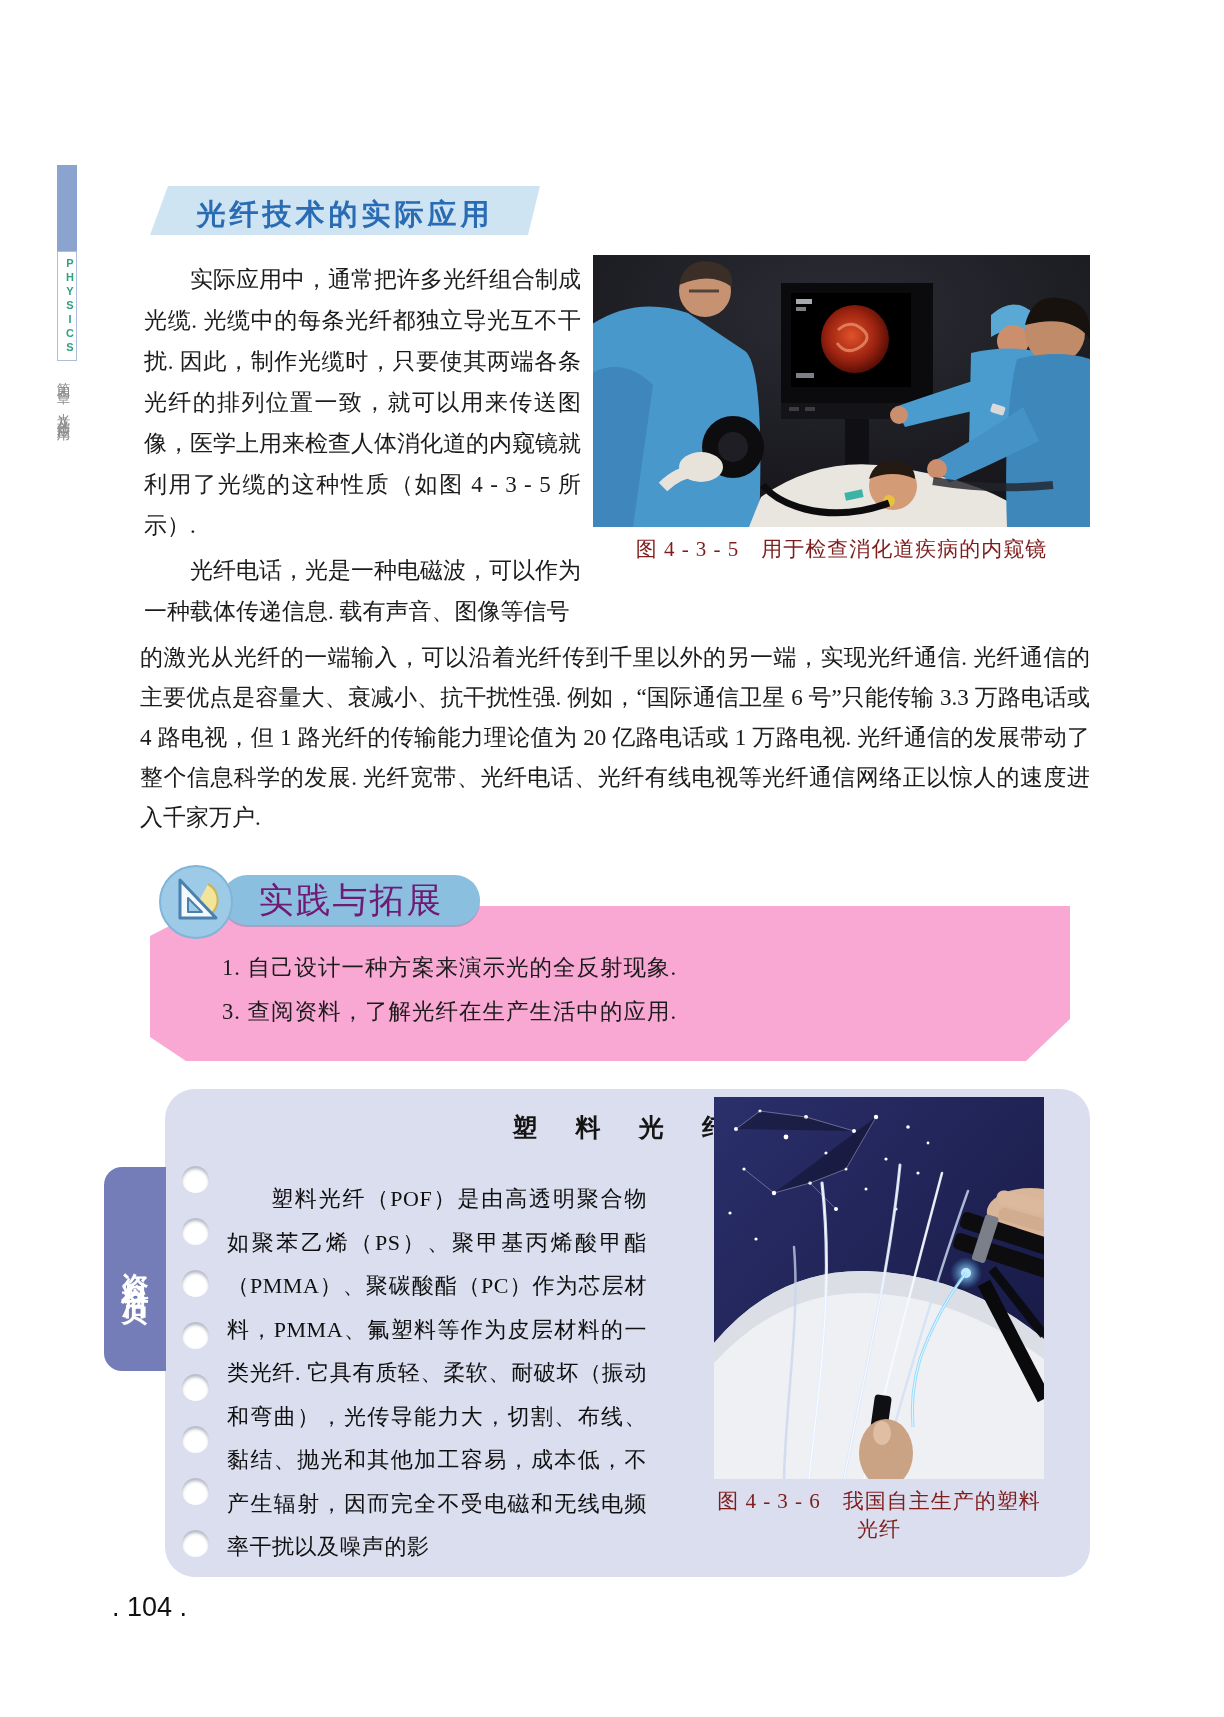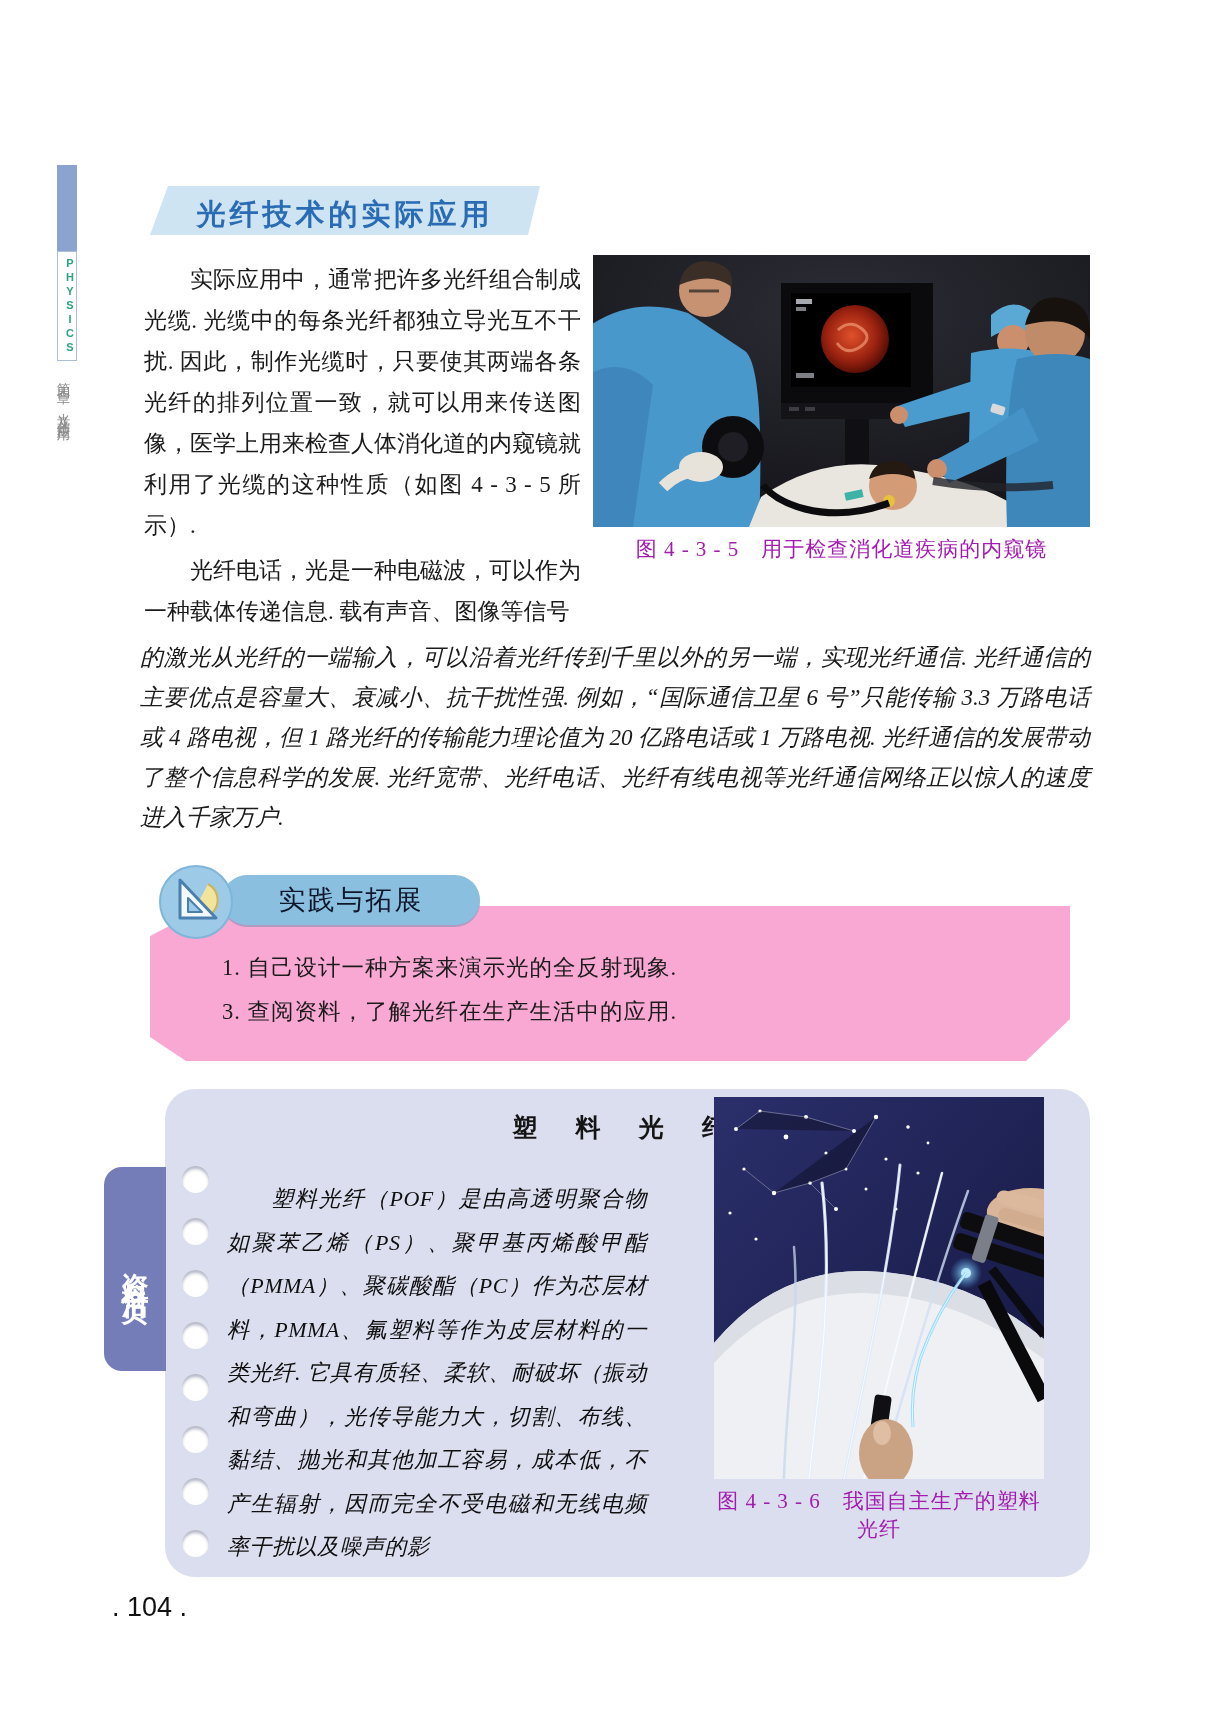--- a/index.html
+++ b/index.html
@@ -24,50 +24,50 @@
         clip-path:polygon(18px 0,100% 0,calc(100% - 12px) 100%,0 100%);
         display:flex;align-items:flex-end;justify-content:center;}
   .title-banner span{font-family:"Liberation Sans","DejaVu Sans",sans-serif;font-weight:bold;
         font-size:29px;letter-spacing:4px;color:#2a6cb3;}
 
   .intro-row{display:flex;margin-top:20px;}
   .intro-text{width:445px;font-size:23px;line-height:41px;text-align:justify;}
   .intro-text p{margin:4px;text-indent:2em;}
   .fig435{width:497px;margin-left:8px;}
   .fig435 .photo{width:497px;height:272px;overflow:hidden;}
-  .figcap{font-size:21px;color:#a21caf;text-align:center;margin-top:8px;letter-spacing:1px;}
-
-  .full-para{margin:2px 0 0 0;font-size:23px;line-height:40px;text-align:justify;font-style:italic;}
+  .figcap{font-size:21px;color:#7f1d1d;text-align:center;margin-top:8px;letter-spacing:1px;}
+
+  .full-para{margin:2px 0 0 0;font-size:23px;line-height:40px;text-align:justify;}
 
   
   .practice{position:relative;margin-top:20px;height:207px;}
   .practice-box{position:absolute;left:10px;top:48px;width:920px;height:155px;background:#f9a8d4;
         clip-path:polygon(58px 0,100% 0,100% calc(100% - 42px),calc(100% - 44px) 100%,36px 100%,0 calc(100% - 24px),0 30px);}
   .practice-box .items{padding:40px 0 0 72px;font-size:22.5px;line-height:44px;letter-spacing:1px;}
   .practice-pill{position:absolute;left:82px;top:17px;width:258px;height:50px;background:#8abfdf;
         border-radius:26px;display:flex;align-items:center;justify-content:center;
         box-shadow:0 2px 0 rgba(90,140,175,.45);}
-  .practice-pill span{font-family:Liberation Sans, sans-serif;font-size:27px;
-        color:#0f172a;letter-spacing:2px;}
+  .practice-pill span{font-family:Liberation Sans, sans-serif;font-size:35px;
+        color:#701a75;letter-spacing:2px;}
   .practice-icon{position:absolute;left:18px;top:6px;width:76px;height:76px;}
 
   
   .material{position:relative;margin-left:25px;margin-top:24px;width:925px;height:488px;
         background:#dbdeee;border-radius:30px;}
   .material-tab{position:absolute;left:-61px;top:78px;width:62px;height:204px;background:#757db8;
         border-radius:18px 0 0 18px;display:flex;align-items:center;justify-content:center;}
   .material-tab span{writing-mode:vertical-rl;text-orientation:upright;color:#fff;
         font-family:"Liberation Sans","DejaVu Sans",sans-serif;font-weight:bold;
         font-size:27px;letter-spacing:9px;}
   .material-title{position:absolute;top:22px;left:0;width:100%;text-align:center;
         font-weight:bold;font-size:25px;letter-spacing:16px;color:#141414;}
   .hole{position:absolute;left:17px;width:27px;height:27px;border-radius:50%;background:#ffffff;
         box-shadow:inset 0 3px 3px rgba(110,116,145,.5);}
   .material-text{position:absolute;left:62px;top:88px;width:420px;font-size:22px;line-height:43.5px;
-        letter-spacing:.5px;text-align:justify;color:#101010;font-style:italic;}
+        letter-spacing:.5px;text-align:justify;color:#101010;}
   .material-text p{margin:0;text-indent:2em;}
   .fig436{position:absolute;left:549px;top:8px;width:330px;}
   .fig436 .photo{width:330px;height:382px;overflow:hidden;}
 
   .page-number{position:absolute;left:112px;top:1592px;
         font-family:"Liberation Sans","DejaVu Sans",sans-serif;font-size:27px;color:#111;}
 </style>
 </head>
 <body>
 

